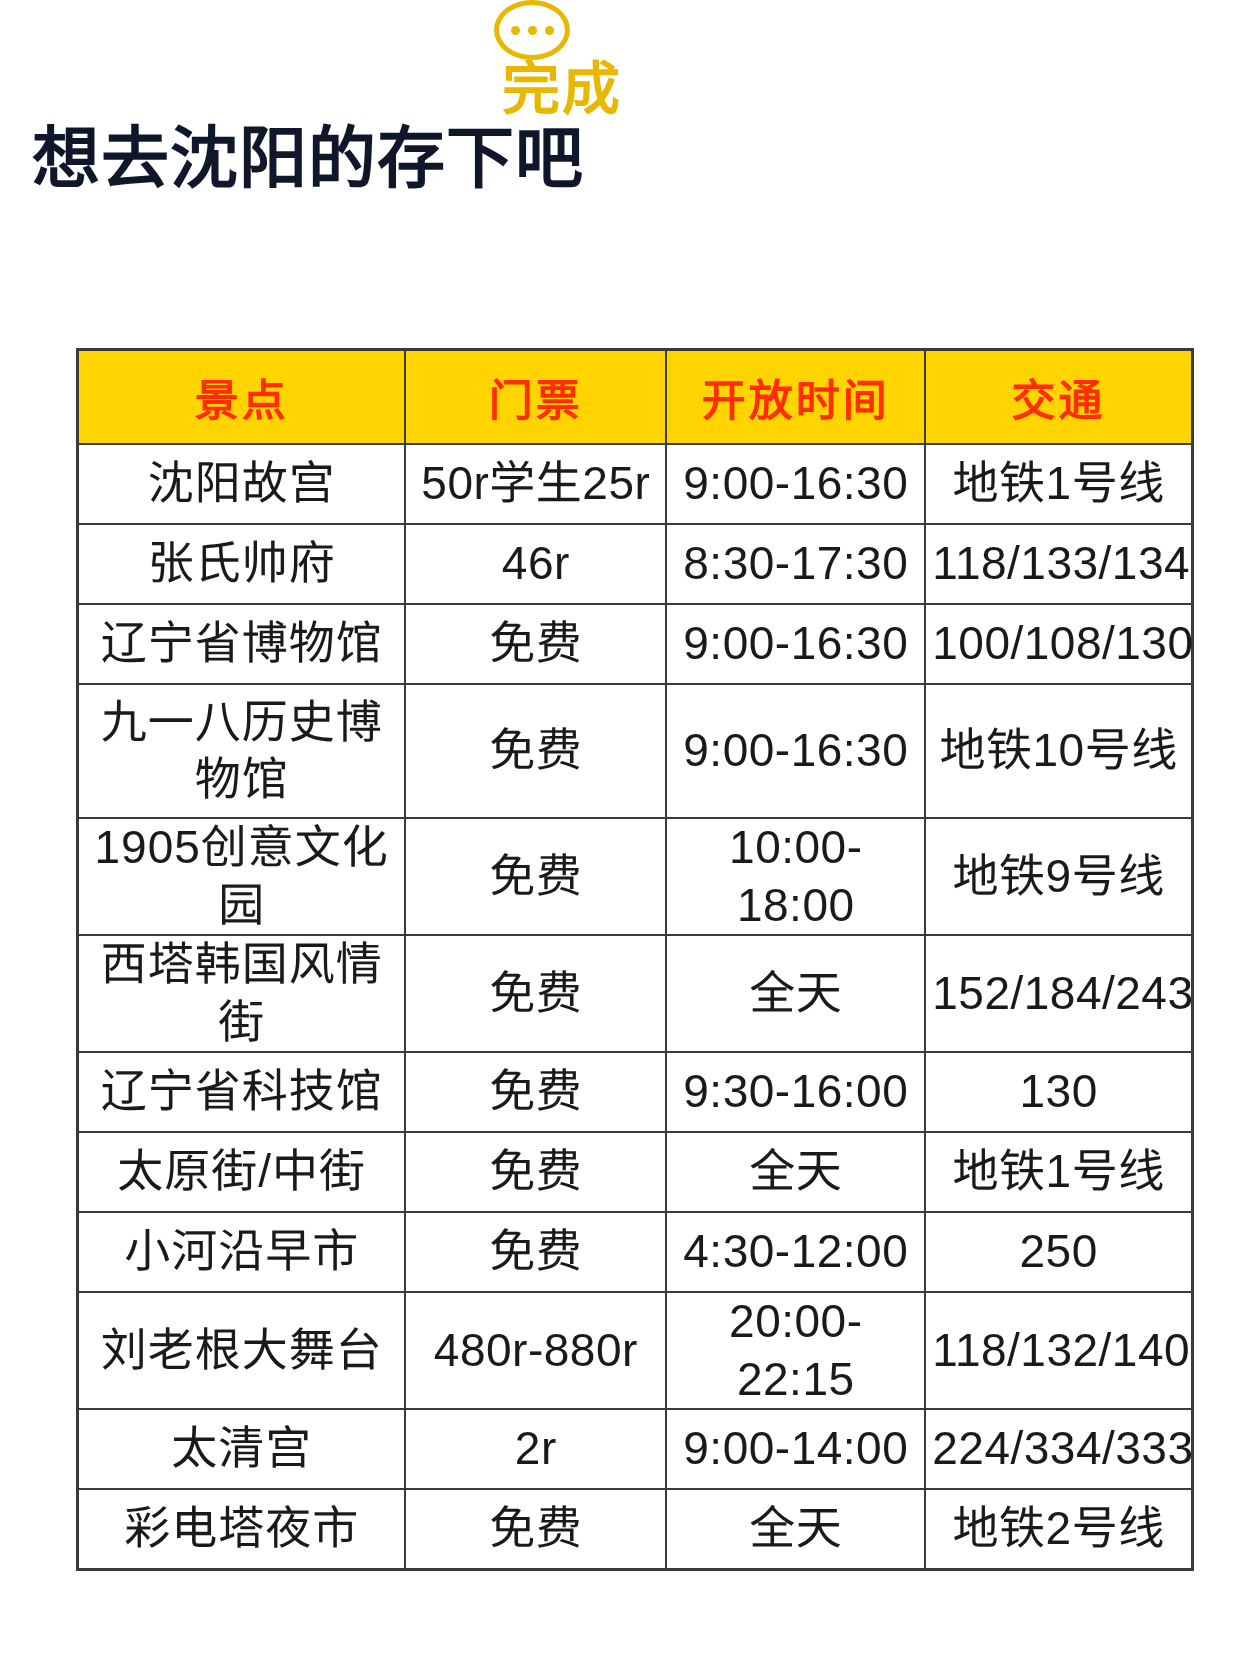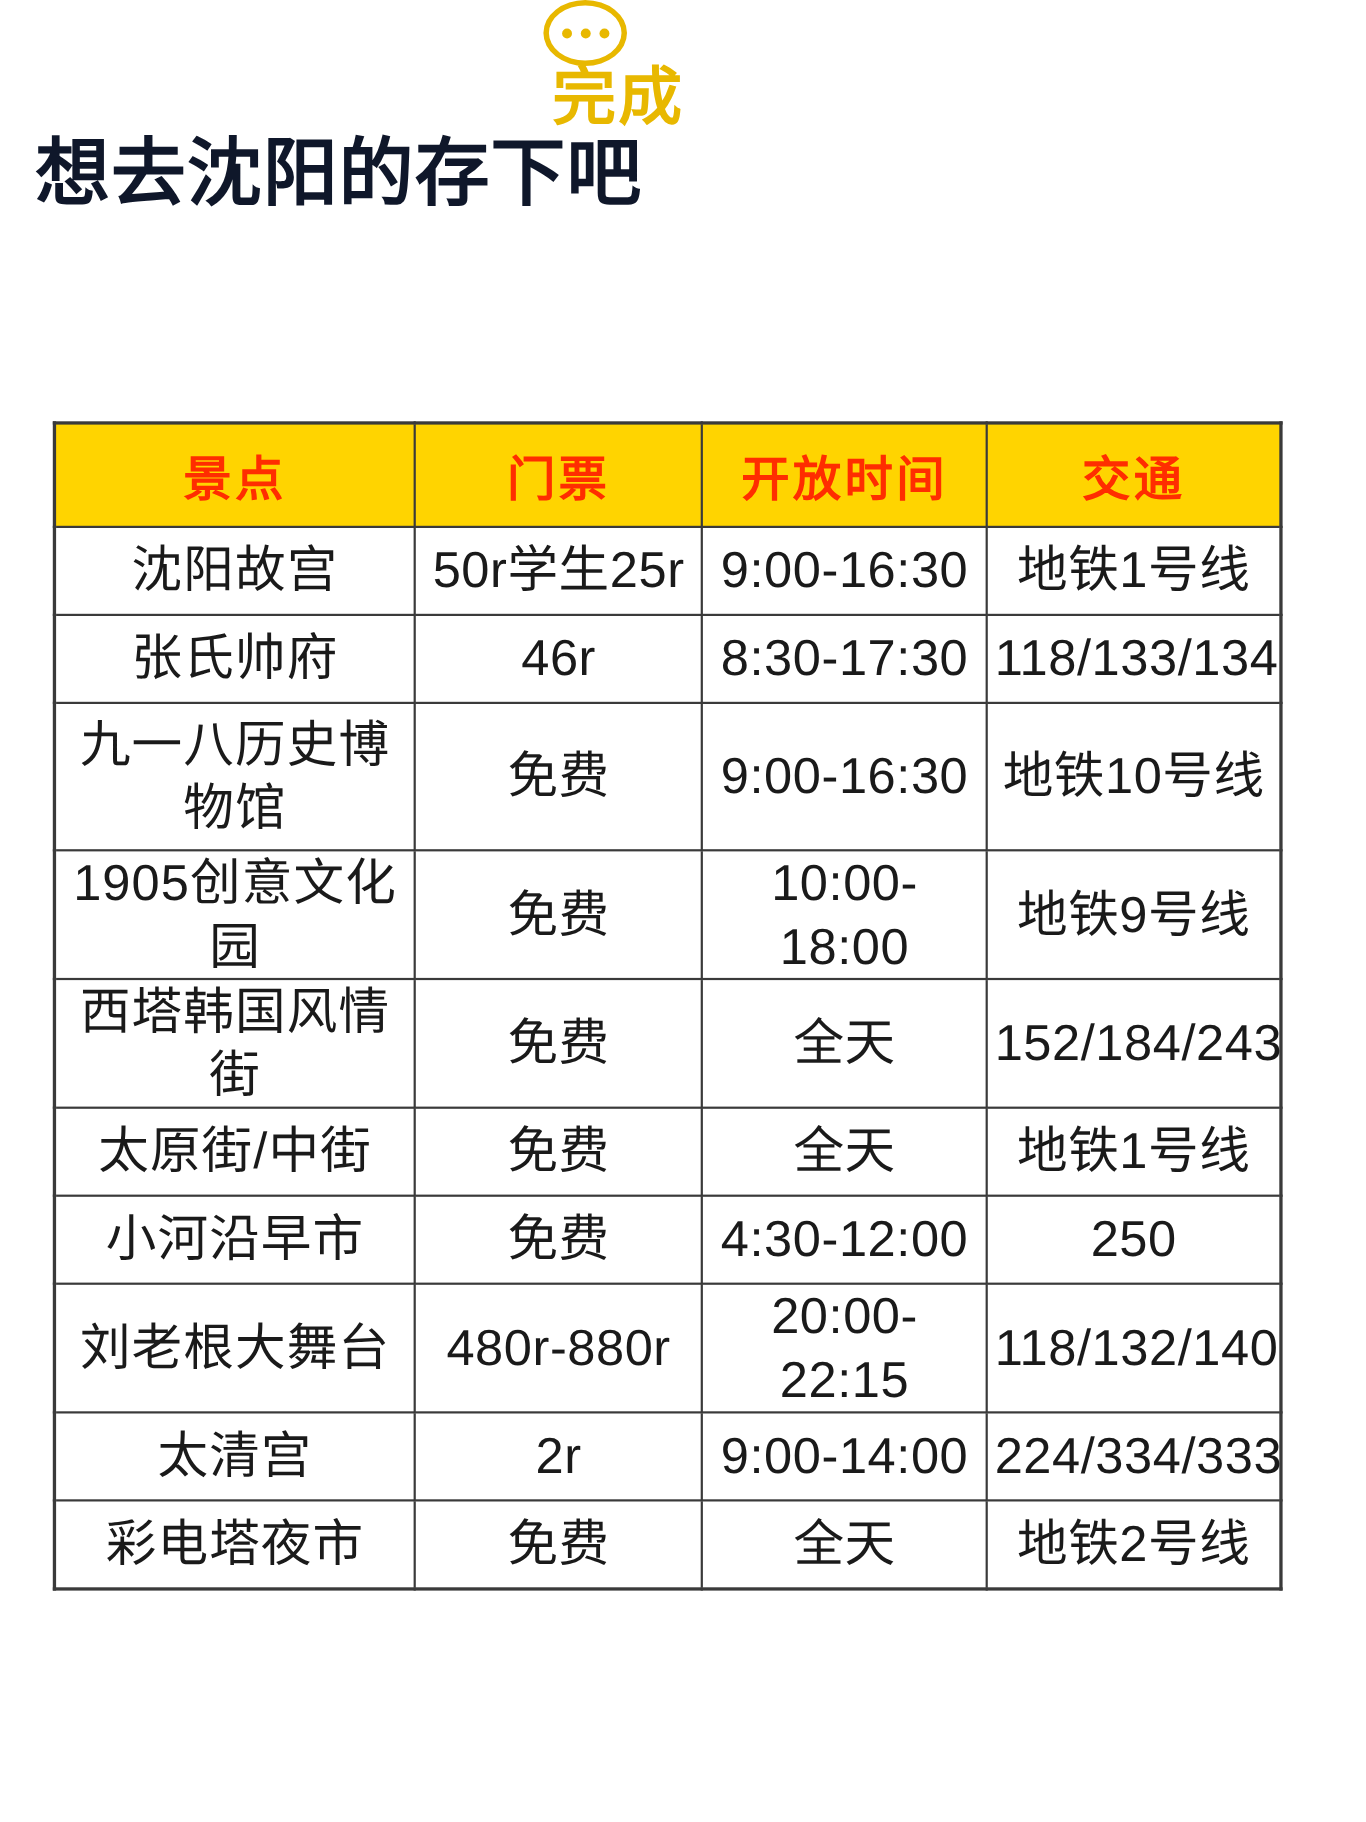--- a/index.html
+++ b/index.html
@@ -75,23 +75,22 @@
   .emoji {
     font-size: 60px;
     vertical-align: -6px;
     margin-left: 6px;
   }
 
   
   .table-wrap {
     position: absolute;
     top: 348px;
-    left: 48px;
+    left: 76px;
     width: 1118px;
-    margin-top: 35px;
   }
   table.info-table {
     border-collapse: collapse;
     width: 100%;
     table-layout: fixed;
     border: 3px solid #3a3a3a;
   }
   table.info-table col.c0 { width: 314px; }
   table.info-table col.c1 { width: 250px; }
   table.info-table col.c2 { width: 248px; }
@@ -165,37 +164,49 @@
         <td>50r学生25r</td>
         <td>9:00-16:30</td>
         <td>地铁1号线</td>
       </tr>
       <tr>
         <td class="name">张氏帅府</td>
         <td>46r</td>
         <td>8:30-17:30</td>
         <td>118/133/134</td>
       </tr>
+      <tr>
+        <td class="name">辽宁省博物馆</td>
+        <td>免费</td>
+        <td>9:00-16:30</td>
+        <td>100/108/130</td>
+      </tr>
       <tr class="tall">
         <td class="name">九一八历史博物馆</td>
         <td>免费</td>
         <td>9:00-16:30</td>
         <td>地铁10号线</td>
       </tr>
       <tr>
         <td class="name">1905创意文化园</td>
         <td>免费</td>
         <td>10:00-18:00</td>
         <td>地铁9号线</td>
       </tr>
       <tr>
         <td class="name">西塔韩国风情街</td>
         <td>免费</td>
         <td>全天</td>
         <td>152/184/243</td>
+      </tr>
+      <tr>
+        <td class="name">辽宁省科技馆</td>
+        <td>免费</td>
+        <td>9:30-16:00</td>
+        <td>130</td>
       </tr>
       <tr>
         <td class="name">太原街/中街</td>
         <td>免费</td>
         <td>全天</td>
         <td>地铁1号线</td>
       </tr>
       <tr>
         <td class="name">小河沿早市</td>
         <td>免费</td>

